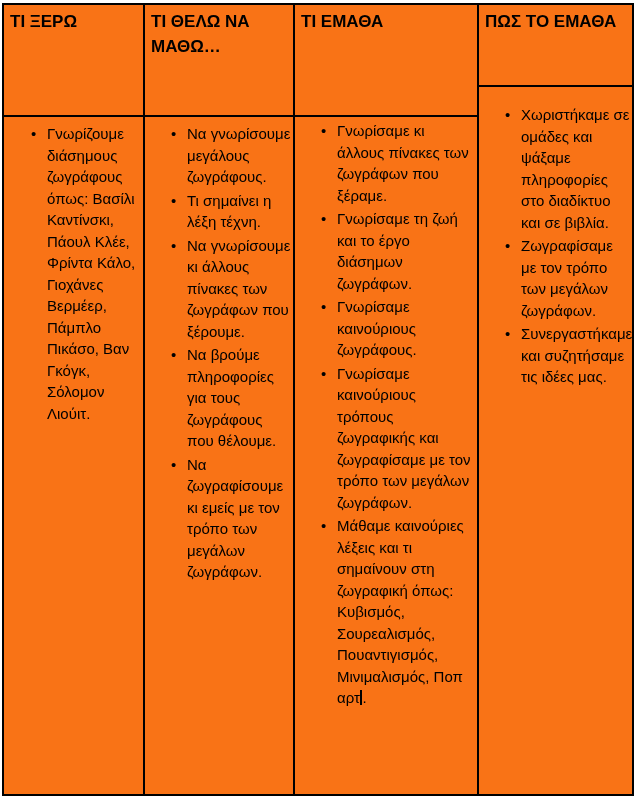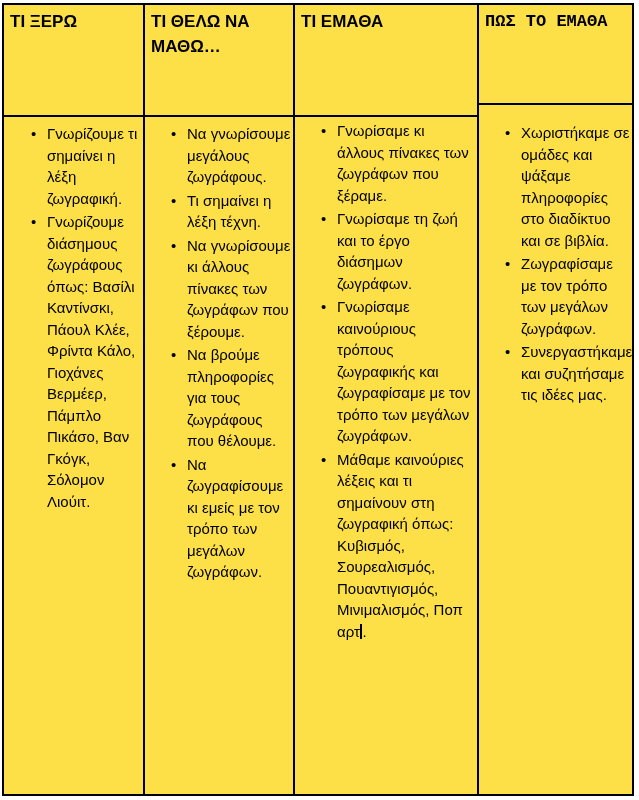--- a/index.html
+++ b/index.html
@@ -11,21 +11,21 @@
     position: relative;
     overflow: hidden;
   }
   .kwl-table {
     position: absolute;
     left: 2px; top: 3px;
     width: 632px; height: 793px;
     box-sizing: border-box;
     border: 2px solid #000;
     display: flex;
-    background: #fde047;
+    background: #f97316;
   }
   .col {
     box-sizing: border-box;
     display: flex;
     flex-direction: column;
     overflow: hidden;
   }
   .col:not(:last-child) { border-right: 2px solid #000; }
   .col1 { width: 141px; }
   .col2 { width: 150px; }
@@ -34,21 +34,21 @@
   .cell-header {
     box-sizing: border-box;
     border-bottom: 2px solid #000;
     font-weight: bold;
     font-size: 17px;
     line-height: 25px;
     padding: 4px 4px 0 6px;
     flex: 0 0 auto;
   }
   .col1 .cell-header, .col2 .cell-header, .col3 .cell-header { height: 112px; }
-  .col4 .cell-header { height: 100px; font-family: Liberation Mono, monospace; }
+  .col4 .cell-header { height: 82px; }
   .cell-body {
     flex: 1 1 auto;
     font-size: 15px;
     line-height: 21.5px;
     overflow: hidden;
   }
   .col1 .cell-body { padding-top: 6px; }
   .col2 .cell-body { padding-top: 6px; }
   .col3 .cell-body { padding-top: 3px; }
   .col4 .cell-body { padding-top: 17px; }
@@ -82,21 +82,20 @@
 </style>
 </head>
 <body>
 
 <div class="kwl-table">
 
   <div class="col col1">
     <div class="cell-header">ΤΙ ΞΕΡΩ</div>
     <div class="cell-body">
       <ul class="bullet-list">
-          <li class="list-item">Γνωρίζουμε τι σημαίνει η λέξη ζωγραφική.</li>
           <li class="list-item">Γνωρίζουμε διάσημους ζωγράφους όπως: Βασίλι Καντίνσκι, Πάουλ Κλέε, Φρίντα Κάλο, Γιοχάνες Βερμέερ, Πάμπλο Πικάσο, Βαν Γκόγκ, Σόλομον Λιούιτ.</li>
         </ul>
     </div>
   </div>
 
   <div class="col col2">
     <div class="cell-header">ΤΙ ΘΕΛΩ ΝΑ ΜΑΘΩ…</div>
     <div class="cell-body">
       <ul class="bullet-list">
           <li class="list-item">Να γνωρίσουμε μεγάλους ζωγράφους.</li>
@@ -107,20 +106,21 @@
         </ul>
     </div>
   </div>
 
   <div class="col col3">
     <div class="cell-header">ΤΙ ΕΜΑΘΑ</div>
     <div class="cell-body">
       <ul class="bullet-list">
           <li class="list-item">Γνωρίσαμε κι άλλους πίνακες των ζωγράφων που ξέραμε.</li>
           <li class="list-item">Γνωρίσαμε τη ζωή και το έργο διάσημων ζωγράφων.</li>
+          <li class="list-item">Γνωρίσαμε καινούριους ζωγράφους.</li>
           <li class="list-item">Γνωρίσαμε καινούριους τρόπους ζωγραφικής και ζωγραφίσαμε με τον τρόπο των μεγάλων ζωγράφων.</li>
           <li class="list-item">Μάθαμε καινούριες λέξεις και τι σημαίνουν στη ζωγραφική όπως: Κυβισμός, Σουρεαλισμός, Πουαντιγισμός, Μινιμαλισμός, Ποπ αρτ<span class="text-cursor"></span>.</li>
         </ul>
     </div>
   </div>
 
   <div class="col col4">
     <div class="cell-header">ΠΩΣ ΤΟ ΕΜΑΘΑ</div>
     <div class="cell-body">
       <ul class="bullet-list">

